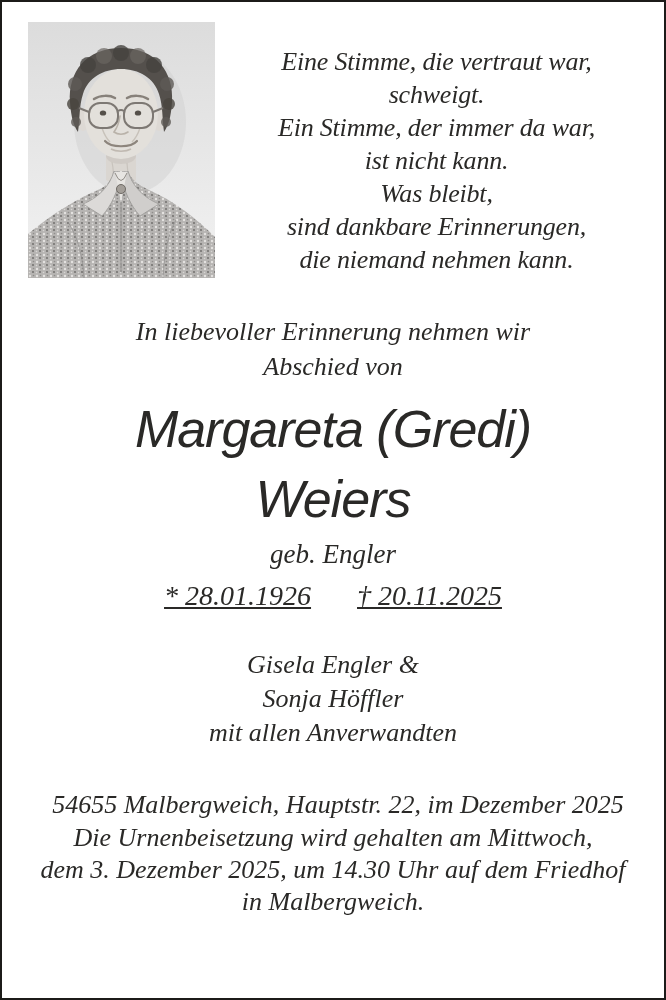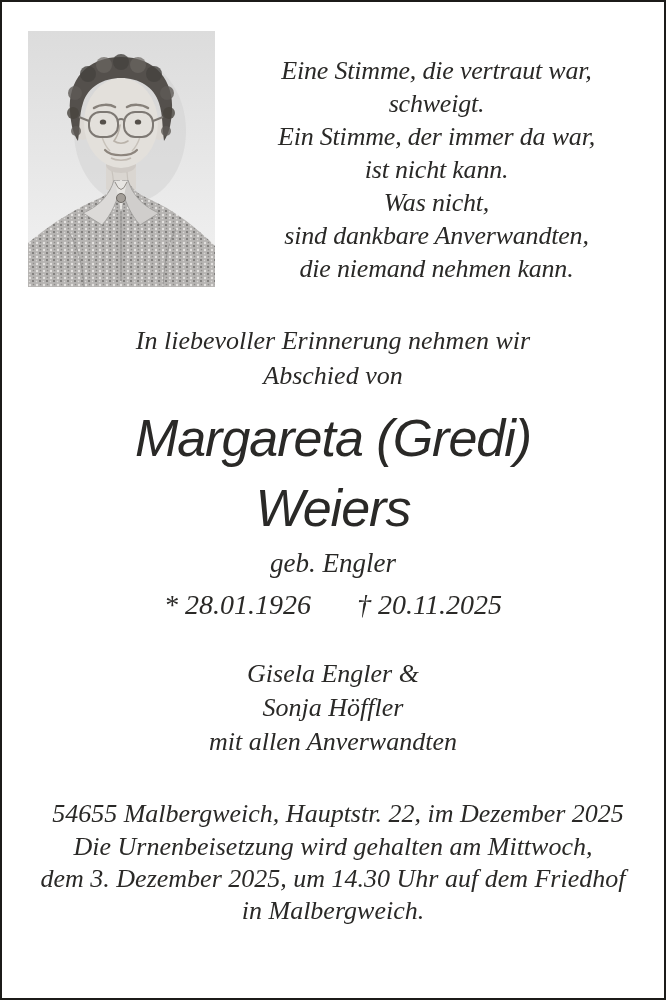--- a/index.html
+++ b/index.html
@@ -8,36 +8,36 @@
     font-family: "Liberation Serif", serif;
     font-style: italic;
     color: #2a2927;
   }
   .notice {
     position: absolute; left: 0; top: 0;
     width: 662px; height: 996px;
     border: 2px solid #1c1b19;
     background: #ffffff;
   }
-  .top-row { display: flex; align-items: flex-start; padding: 29px 6px 0 26px; }
+  .top-row { display: flex; align-items: flex-start; padding: 20px 6px 0 26px; }
   .photo { width: 187px; height: 256px; flex: 0 0 187px; overflow: hidden; }
   .poem {
     flex: 1; text-align: center; padding-top: 23px;
     font-size: 26px; line-height: 33px; letter-spacing: -0.2px;
   }
   .intro { margin-top: 36px; text-align: center; font-size: 26px; line-height: 35px; }
   .name {
     margin: 10px 0 0; text-align: center; font-weight: normal;
     font-family: Liberation Sans, sans-serif;
     font-size: 52px; line-height: 70px; letter-spacing: -1px;
   }
   .maiden { margin-top: 4px; text-align: center; font-size: 27px; line-height: 32px; }
   .dates {
     margin-top: 8px; display: flex; justify-content: center; gap: 46px;
-    font-size: 28px; line-height: 36px;
+    font-size: 28px; line-height: 36px; text-decoration: underline;
   }
   .mourners { margin-top: 34px; text-align: center; font-size: 26px; line-height: 34px; }
   .address { margin-top: 38px; text-align: center; font-size: 26px; line-height: 34px; padding-left: 10px; }
   .funeral { text-align: center; font-size: 26px; line-height: 32px; }
 </style>
 </head>
 <body>
 
 <div class="notice">
 
@@ -111,22 +111,22 @@
           <path d="M125,90 L135,86"></path>
         </g>
       </svg>
     </div>
 
     <div class="poem">
       <div>Eine Stimme, die vertraut war,</div>
       <div>schweigt.</div>
       <div>Ein Stimme, der immer da war,</div>
       <div>ist nicht kann.</div>
-      <div>Was nicht,</div>
-      <div>sind dankbare Anverwandten,</div>
+      <div>Was bleibt,</div>
+      <div>sind dankbare Erinnerungen,</div>
       <div>die niemand nehmen kann.</div>
     </div>
   </div>
 
   <div class="intro">
     <div>In liebevoller Erinnerung nehmen wir</div>
     <div>Abschied von</div>
   </div>
 
   <h1 class="name">

